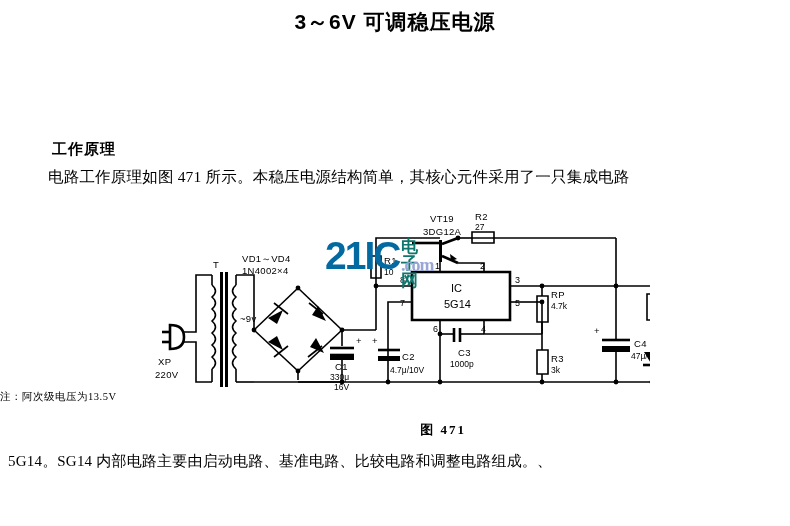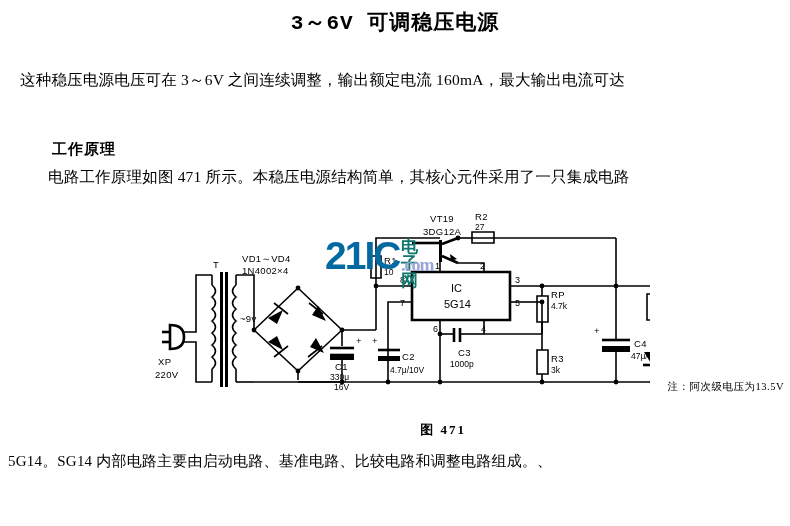--- a/index.html
+++ b/index.html
@@ -10,42 +10,42 @@
     color:#000;
     position:relative;
     overflow:hidden;
   }
   .page{position:relative;width:790px;height:526px;}
 
   
   .doc-title{
     position:absolute;top:8px;left:0;width:790px;
     text-align:center;
-    font-family:Liberation Mono, monospace;
+    font-family:Liberation Sans, sans-serif;
     font-weight:bold;font-size:21px;letter-spacing:1px;
   }
   .para-1{
     position:absolute;top:70px;left:20px;width:752px;
     font-size:15.5px;letter-spacing:0.2px;white-space:nowrap;
   }
   .section-head{
     position:absolute;top:127px;left:52px;
     font-size:15px;font-weight:bold;letter-spacing:1px;margin-top:13px;
   }
   .para-2{
     position:absolute;top:167px;left:48px;width:740px;
     font-size:15.5px;letter-spacing:0.2px;white-space:nowrap;
   }
   .para-3{
     position:absolute;top:452px;left:8px;width:782px;
     font-size:15px;letter-spacing:0.2px;white-space:nowrap;
   }
   .fig-note{
-    position:absolute;top:380px;left:0;width:784px;
-    text-align:right;font-size:10.5px;letter-spacing:0.5px;
+    position:absolute;top:390px;left:0;width:784px;
+    text-align:left;font-size:10.5px;letter-spacing:0.5px;
   }
   .fig-caption{
     position:absolute;top:421px;left:0;width:790px;
     text-align:center;font-size:13px;font-weight:bold;letter-spacing:2px;padding-left:48px;
   }
 
   
   .schematic{
     position:absolute;left:150px;top:210px;
     width:500px;height:180px;
@@ -93,21 +93,20 @@
   .w2{stroke:#000;stroke-width:2.6;fill:none;}
   .fillblk{fill:#000;}
 </style>
 </head>
 <body>
 
 <div class="page">
 
   <div class="doc-title">3～6V 可调稳压电源</div>
 
-  <div class="para-1">这种稳压电源电压可在 3～6V 之间连续调整，输出额定电流 160mA，最大输出电流可达</div>
 
   <div class="section-head">工作原理</div>
 
   <div class="para-2">电路工作原理如图 471 所示。本稳压电源结构简单，其核心元件采用了一只集成电路</div>
 
   <div class="schematic">
     <svg width="500" height="180" viewBox="0 0 500 180" xmlns="http://www.w3.org/2000/svg">
 
       <g>
         <path class="w2" d="M12 122 L20 122"></path>

